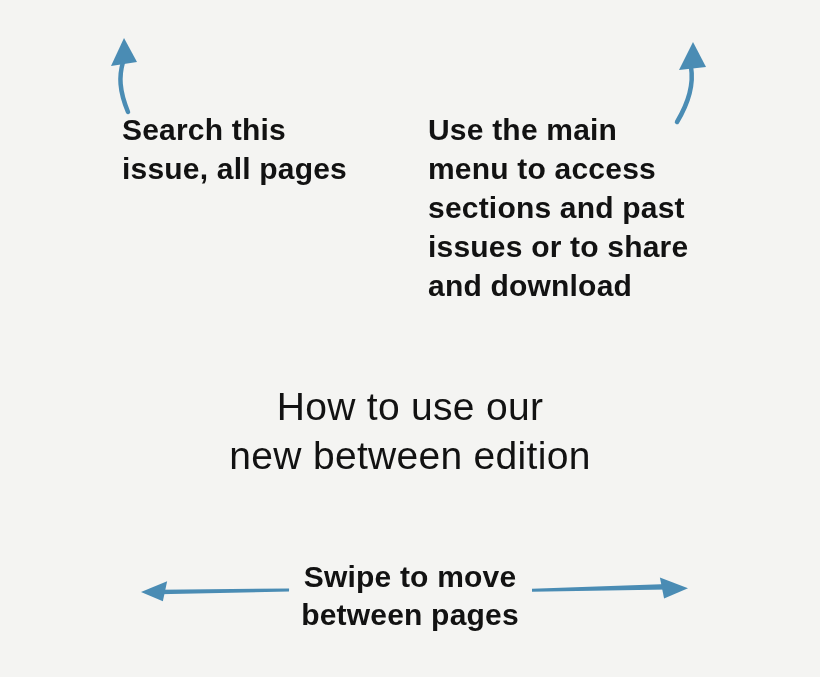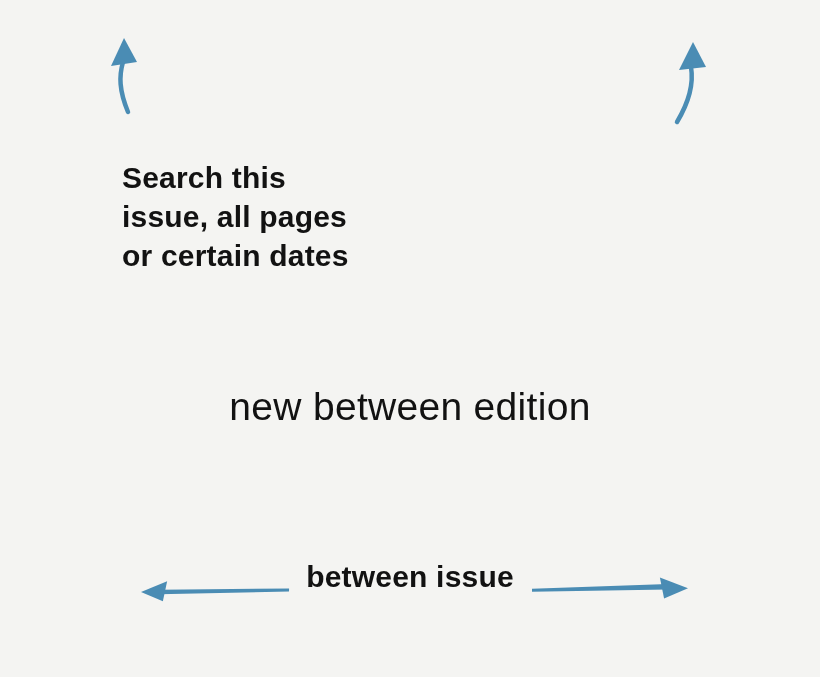--- a/index.html
+++ b/index.html
@@ -16,21 +16,20 @@
     font-family: "Liberation Sans", sans-serif;
     color: #121212;
   }
   .note {
     position: absolute;
     font-weight: bold;
     font-size: 30px;
     line-height: 39px;
     letter-spacing: 0.2px;
     white-space: nowrap;
-    margin-top: 48px;
   }
   .note-left  { left: 122px; top: 110px; }
   .note-right { left: 428px; top: 110px; }
   .title {
     position: absolute;
     left: 0;
     right: 0;
     top: 382px;
     text-align: center;
     font-weight: normal;
@@ -69,35 +68,43 @@
   </svg>
 
   <svg class="arrow arrow-up-right" viewBox="0 0 46 86" aria-hidden="true">
     <polygon points="31,2 17,30 44,27" fill="#4a8cb4"></polygon>
     <path d="M 29,27 C 32,45 27,62 15,82" fill="none" stroke="#4a8cb4" stroke-width="4.5" stroke-linecap="round"></path>
   </svg>
 
   <div class="note note-left">
     <div>Search this</div>
     <div>issue, all pages</div>
-    <div>or certain dates</div>
   </div>
 
+  <div class="note note-right">
+    <div>Use the main</div>
+    <div>menu to access</div>
+    <div>sections and past</div>
+    <div>issues or to share</div>
+    <div>and download</div>
+  </div>
 
   <h1 class="title">
+    <div>How to use our</div>
     <div>new between edition</div>
   </h1>
 
   <svg class="arrow arrow-swipe-left" viewBox="0 0 152 24" aria-hidden="true">
     <polygon points="2,13 28,2 24,22" fill="#4a8cb4"></polygon>
     <polygon points="20,10.5 150,7.5 150,10.5 20,15" fill="#4a8cb4"></polygon>
   </svg>
 
   <div class="swipe-note">
-    <div>between issue</div>
+    <div>Swipe to move</div>
+    <div>between pages</div>
   </div>
 
   <svg class="arrow arrow-swipe-right" viewBox="0 0 160 24" aria-hidden="true">
     <polygon points="158,12 130,1 134,22" fill="#4a8cb4"></polygon>
     <polygon points="2,11 138,7.5 138,13 2,14" fill="#4a8cb4"></polygon>
   </svg>
 
 </div>
 
 </body></html>

